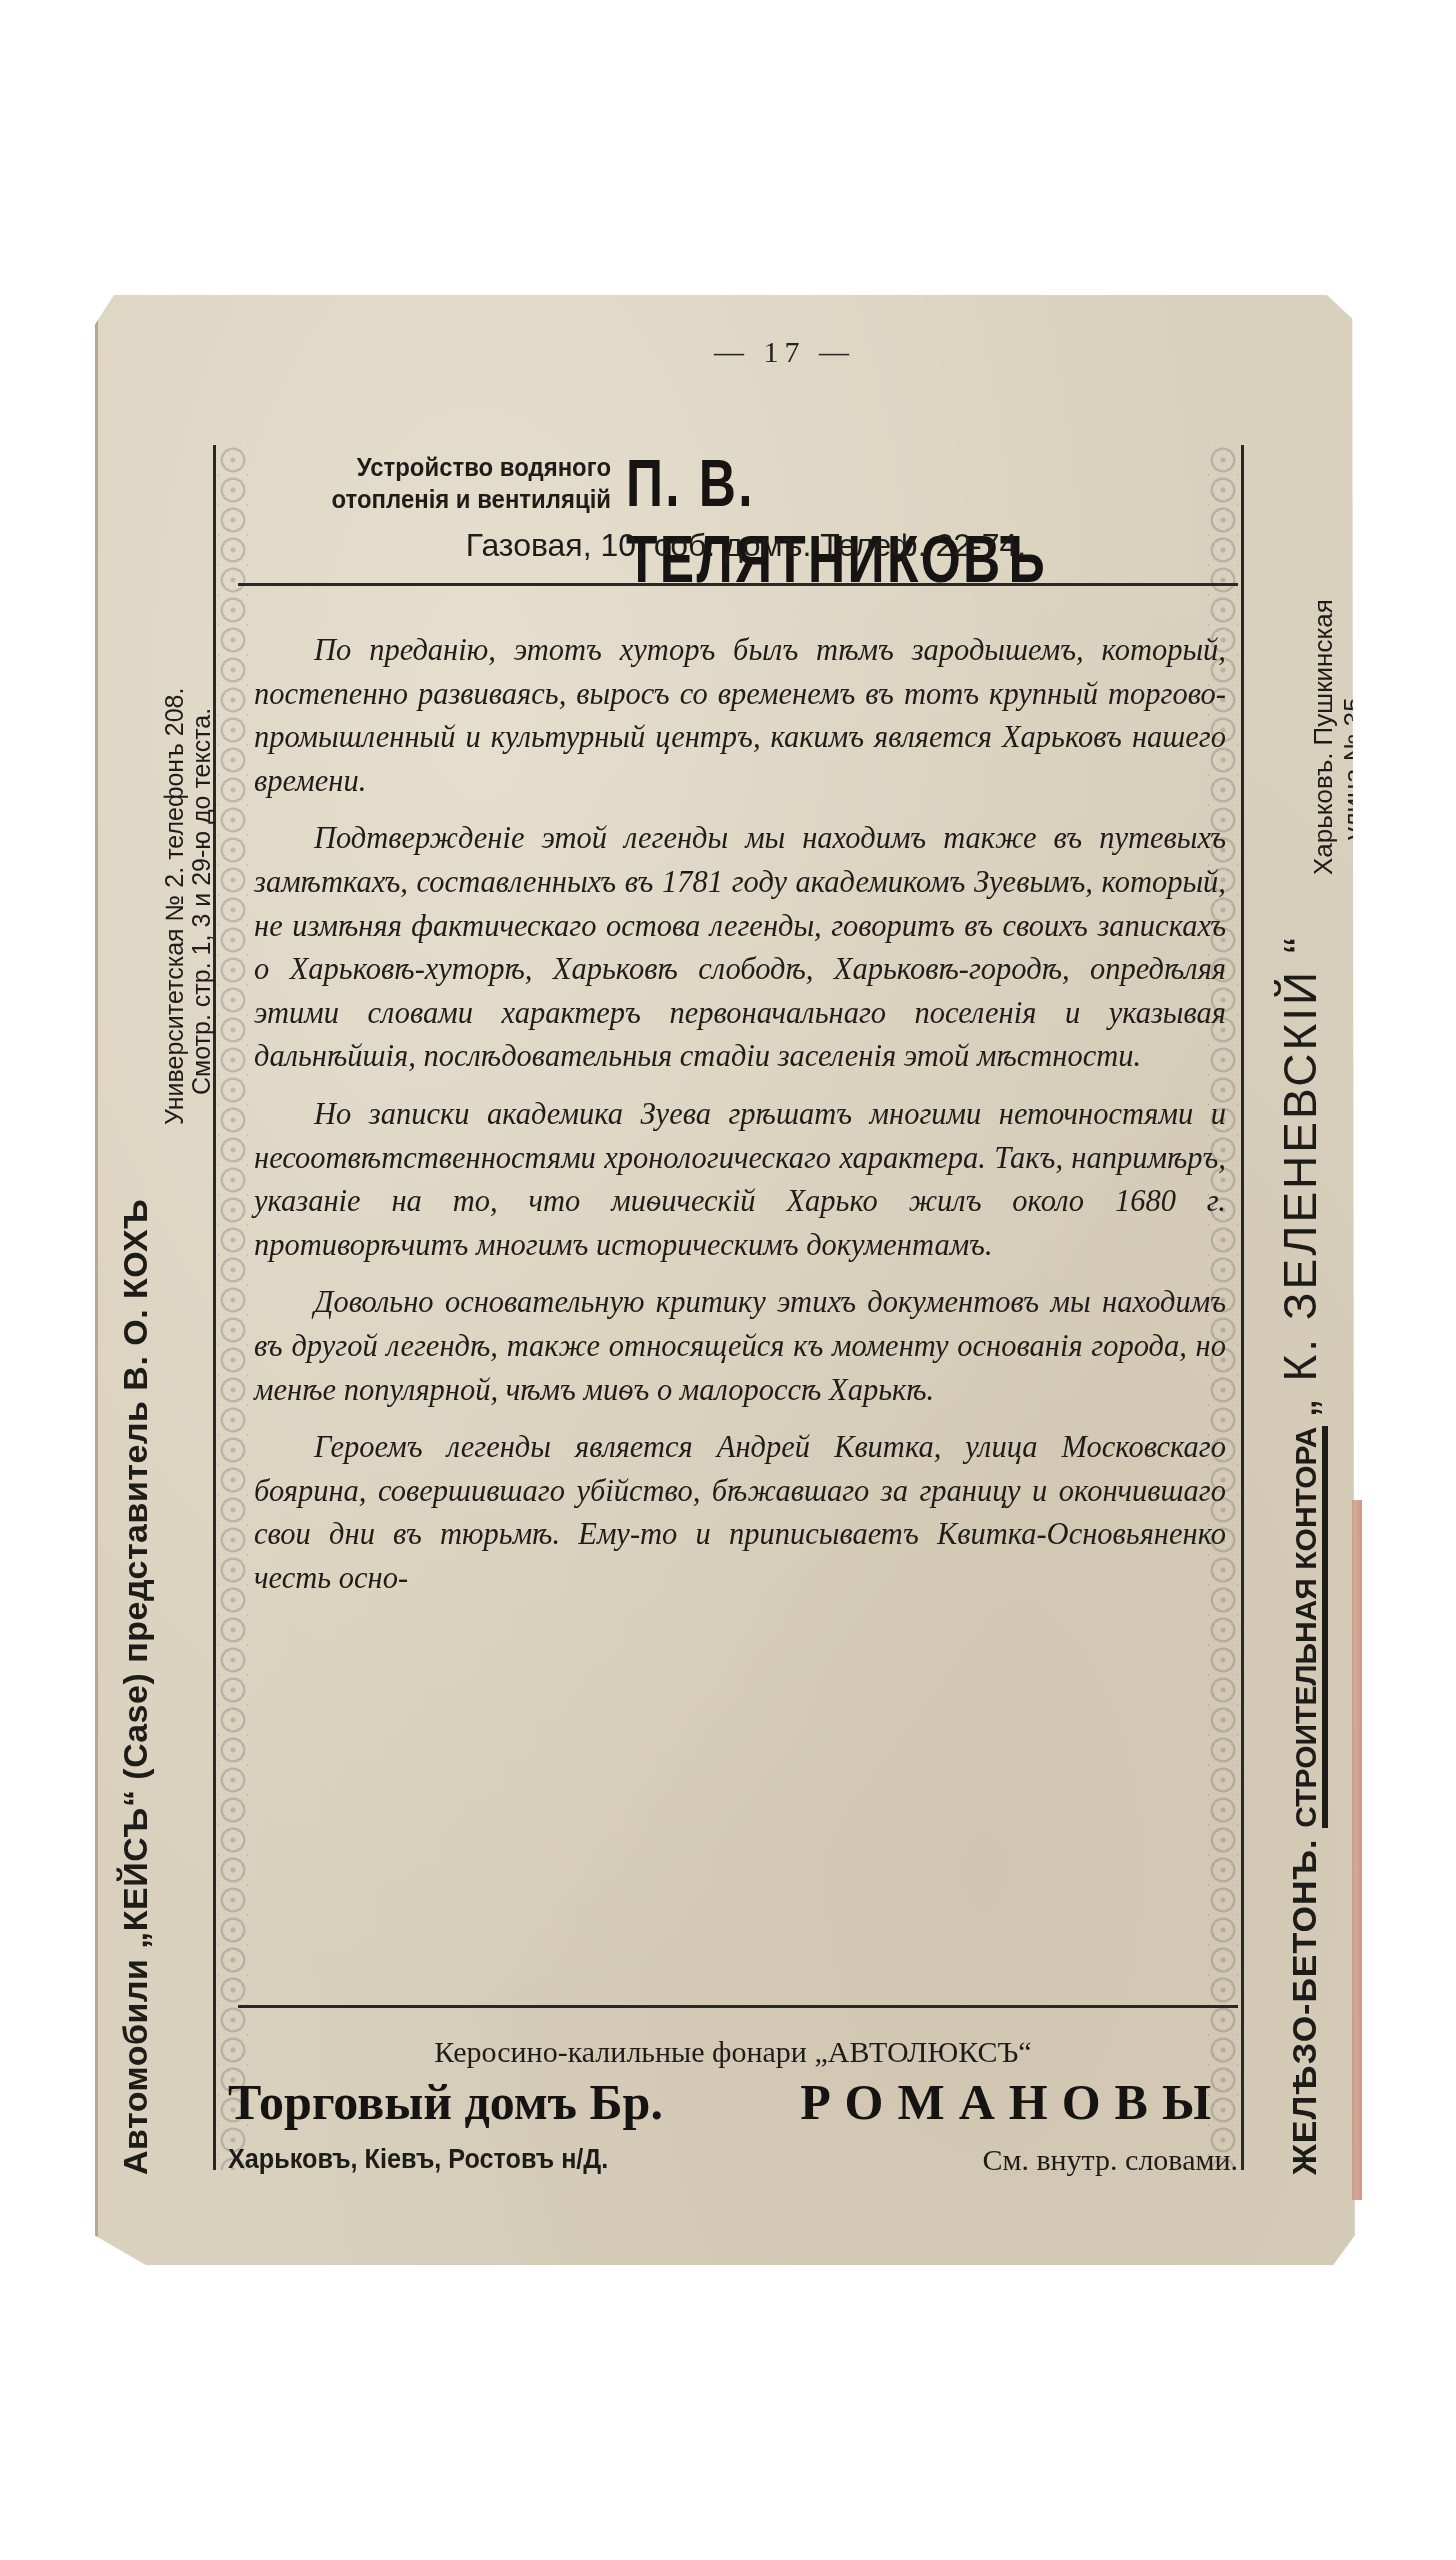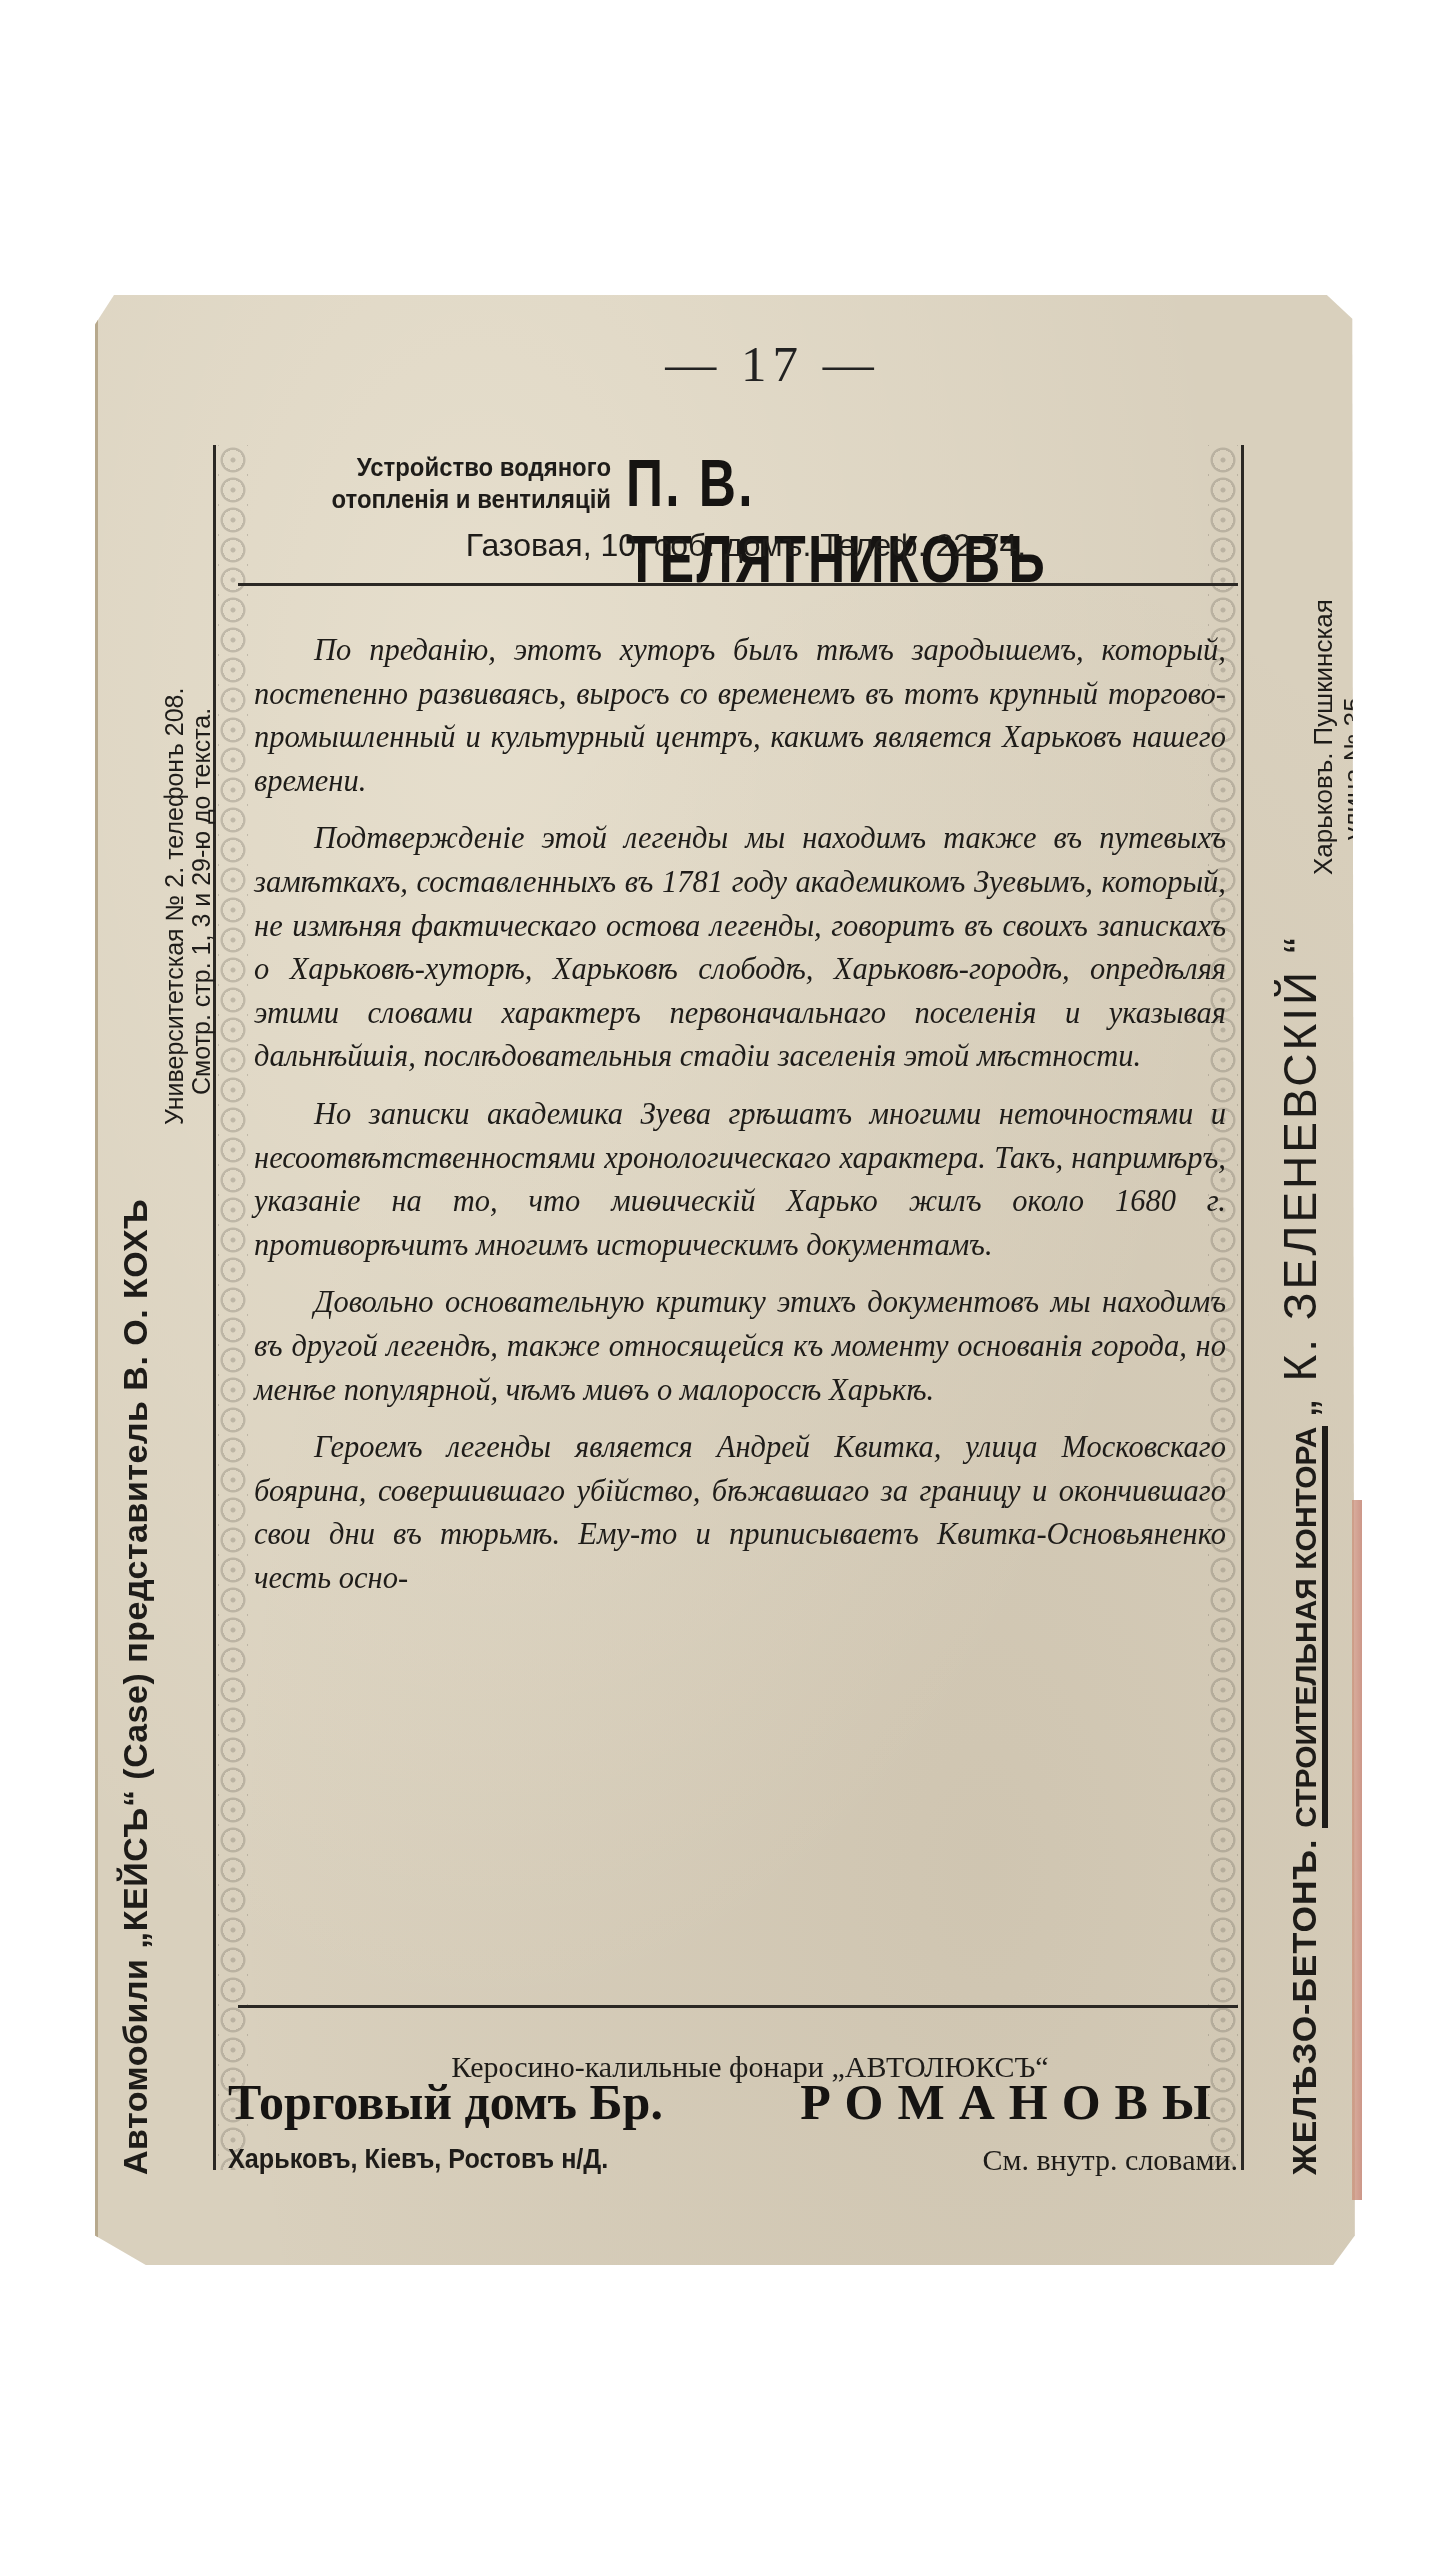--- a/index.html
+++ b/index.html
@@ -15,22 +15,22 @@
       radial-gradient(ellipse at 70% 80%, rgba(120,100,70,0.10), rgba(0,0,0,0) 60%);
     border-left:3px solid #b7a98d;
     clip-path: polygon(1.5% 0, 97% 0, 99% 1.2%, 99.2% 98.5%, 97.5% 100%, 4% 100%, 0 98.5%, 0 1.5%);
   }
   .page-edge {
     position:absolute; left:1352px; top:1500px; width:10px; height:700px;
     background:linear-gradient(to right, #cc8f78, #b66a55);
     opacity:0.7;
   }
   .page-number {
-    position:absolute; left:4px; width:100%; top:40px; text-align:center;
-    font-family:"Liberation Serif", serif; font-size:51px; color:#222;
+    position:absolute; left:16px; width:100%; top:40px; text-align:center;
+    font-family:"Liberation Serif", serif; font-size:30px; color:#222;
     letter-spacing:6px;
     padding-left:37px;
   }
   
   .frame-left { position:absolute; left:115px; top:150px; width:3px; height:1725px; background:#2b2824; }
   .frame-right { position:absolute; left:1143px; top:150px; width:3px; height:1725px; background:#2b2824; }
   .ornament-left, .ornament-right {
     position:absolute; top:150px; height:1725px; width:30px;
     background-image: repeating-radial-gradient(circle at 50% 50%, rgba(90,85,75,0.25) 0 2px, rgba(0,0,0,0) 3px 10px);
     background-size:30px 30px;
@@ -62,22 +62,22 @@
   .article {
     position:absolute; left:142px; top:320px; width:1000px;
     font-family:"Liberation Serif", serif; font-size:30.5px; line-height:43.6px; color:#1e1c19;
     text-align:justify;
   }
   .article p { margin:14px; text-indent:60px;font-style:italic; }
 
   
   .bottom-ad { position:absolute; left:125px; top:1730px; width:1020px; height:140px; }
   .bottom-ad .product {
-    position:absolute; left:17px; top:10px; width:100%; text-align:center;
-    font-family:"Liberation Serif", serif; font-size:30px; color:#1e1c19;margin-top:15px;
+    position:absolute; left:0; top:10px; width:100%; text-align:center;
+    font-family:"Liberation Serif", serif; font-size:30px; color:#1e1c19;
   }
   .bottom-ad .company {
     position:absolute; left:0; top:48px; width:100%;
     font-family:"Liberation Serif", serif; font-weight:bold; font-size:50px; color:#161412;
     display:flex; justify-content:space-between; box-sizing:border-box; padding:0 18px 0 5px;
   }
   .bottom-ad .company .brand { letter-spacing:14px; }
   .bottom-ad .cities {
     position:absolute; left:5px; top:118px;
     font-family:"Liberation Sans", sans-serif; font-weight:bold; font-size:28px; color:#1e1c19;

